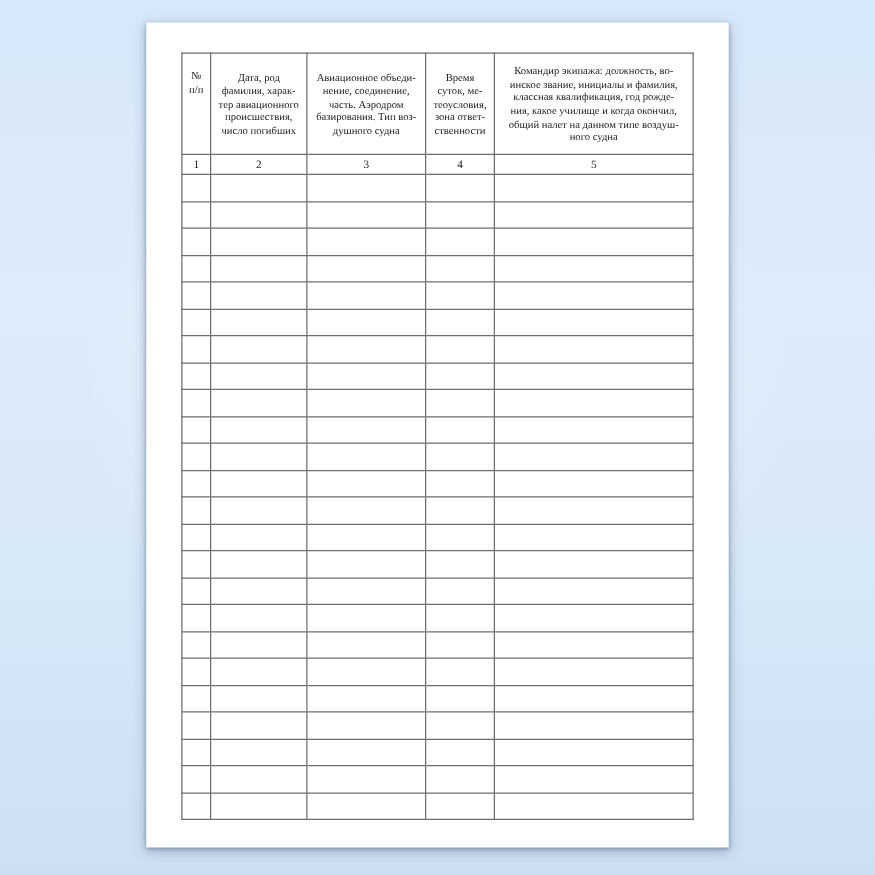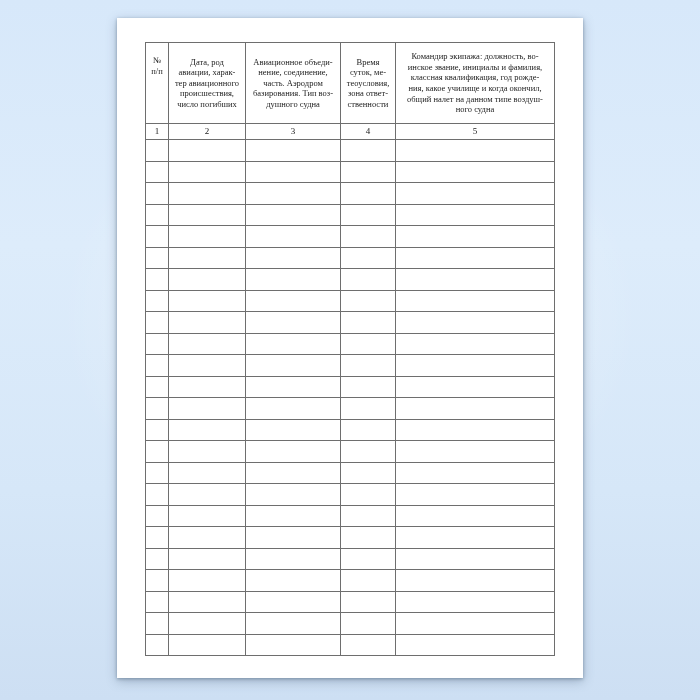--- a/index.html
+++ b/index.html
@@ -56,21 +56,21 @@
         <col class="c2">
         <col class="c3">
         <col class="c4">
         <col class="c5">
     </colgroup>
     <thead>
       <tr class="header-row">
         <th class="va-top">№
 п/п</th>
         <th>Дата, род
-авиации, харак-
+фамилия, харак-
 тер авиационного
 происшествия,
 число погибших</th>
         <th>Авиационное объеди-
 нение, соединение,
 часть. Аэродром
 базирования. Тип воз-
 душного судна</th>
         <th>Время
 суток, ме-

